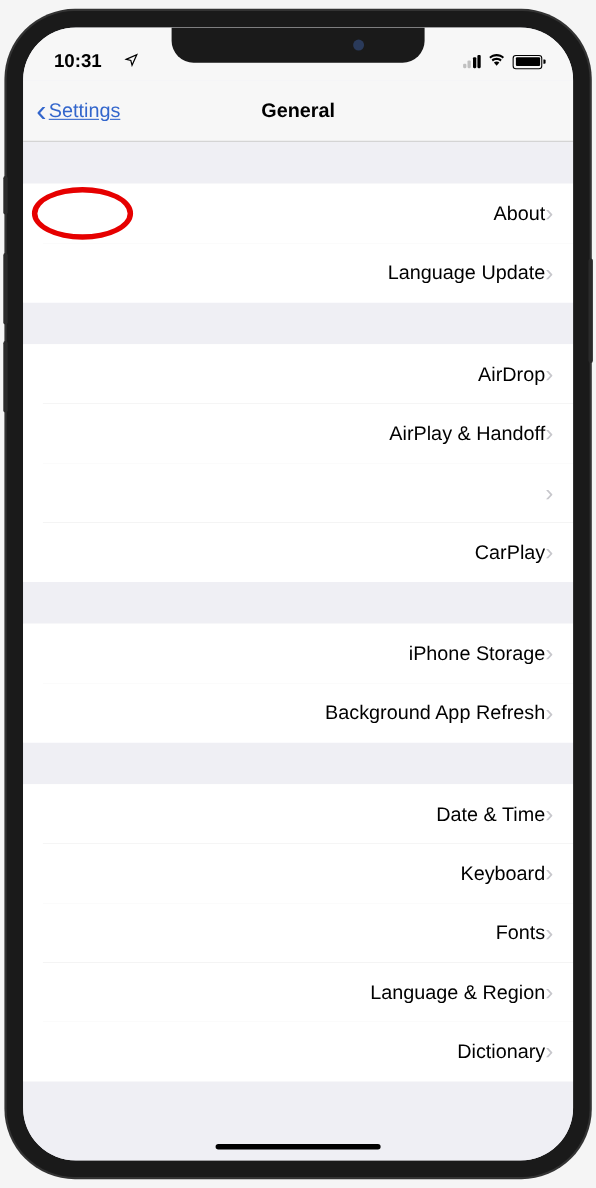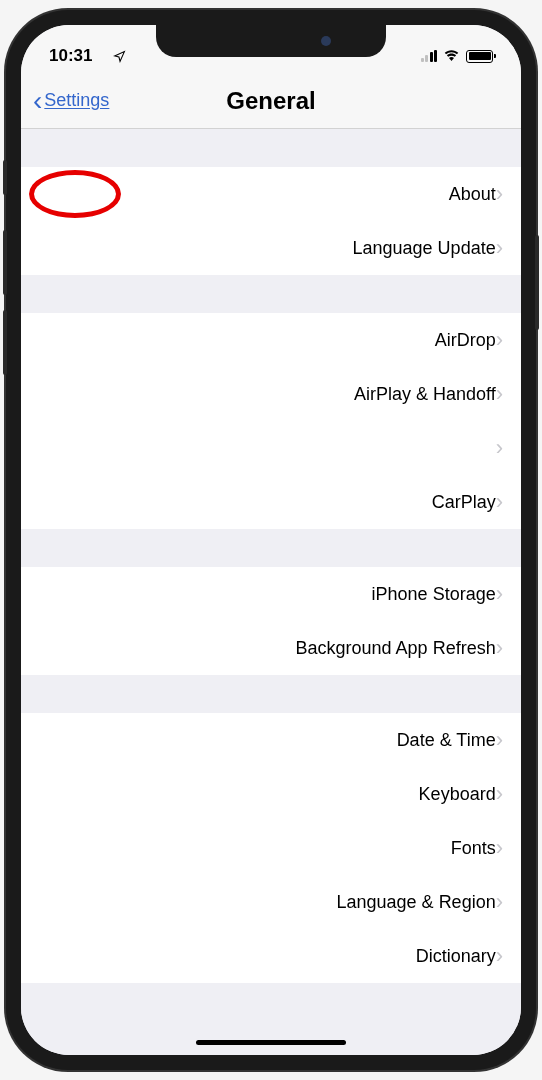--- a/index.html
+++ b/index.html
@@ -83,21 +83,21 @@
       height: 48px;
       background: #f7f7f7;
       display: flex;
       align-items: center;
       justify-content: space-between;
       padding: 0 28px;
       z-index: 50;
     }
     .status-left {
       display: flex;
-      align-items: flex-end;
+      align-items: center;
       gap: 21px;
       font-size: 17px;
       font-weight: 600;
       color: #000;
       padding-top: 14px;
     }
     .location-icon {
       font-size: 14px;
     }
     .status-right {
@@ -177,21 +177,21 @@
     }
     .back-label {
       text-decoration: underline;
       text-underline-offset: 2px;
       text-align: right;
     }
     .nav-title {
       position: absolute;
       left: 50%;
       transform: translateX(-50%);
-      font-size: 24px;
+      font-size: 18px;
       font-weight: 600;
       color: #000;
     }
     .content {
       position: absolute;
       top: 104px;
       left: 0;
       right: 0;
       bottom: 0;
       overflow-y: auto;

